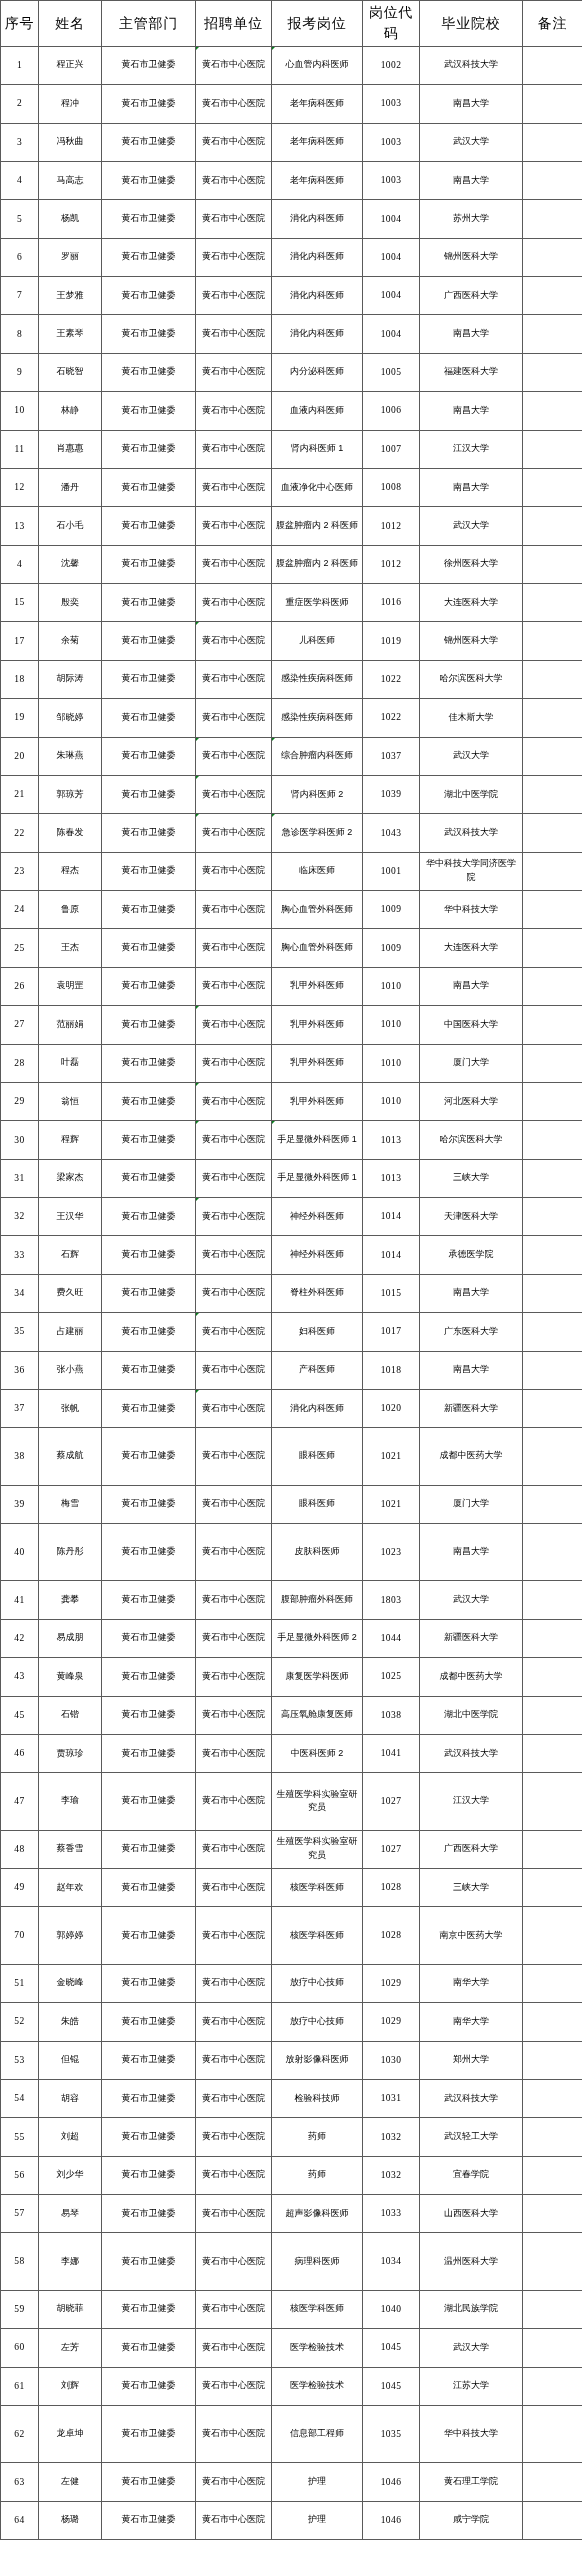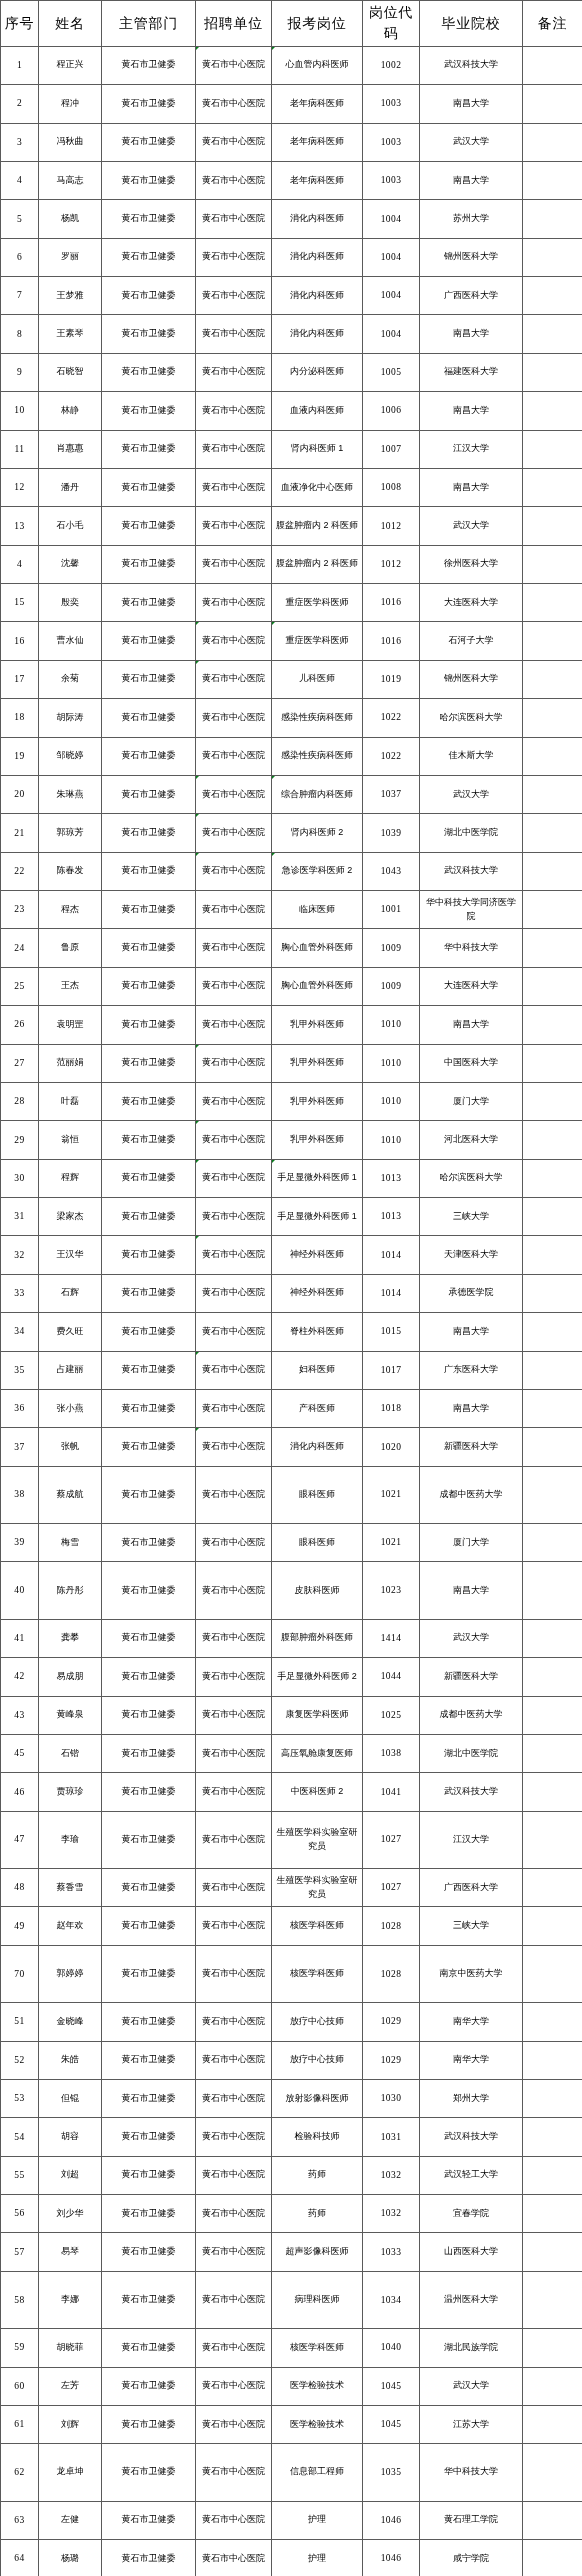--- a/index.html
+++ b/index.html
@@ -199,30 +199,20 @@
           <td class="num">15</td>
           <td>殷奕</td>
           <td>黄石市卫健委</td>
           <td>黄石市中心医院</td>
           <td>重症医学科医师</td>
           <td class="num">1016</td>
           <td>大连医科大学</td>
           <td></td>
         </tr>
         <tr>
-          <td class="num">16</td>
-          <td>曹水仙</td>
-          <td>黄石市卫健委</td>
-          <td><span class="corner"></span>黄石市中心医院</td>
-          <td><span class="corner"></span>重症医学科医师</td>
-          <td class="num">1016</td>
-          <td>石河子大学</td>
-          <td></td>
-        </tr>
-        <tr>
           <td class="num">17</td>
           <td>余菊</td>
           <td>黄石市卫健委</td>
           <td><span class="corner"></span>黄石市中心医院</td>
           <td>儿科医师</td>
           <td class="num">1019</td>
           <td>锦州医科大学</td>
           <td></td>
         </tr>
         <tr>
@@ -454,21 +444,21 @@
           <td class="num">1023</td>
           <td>南昌大学</td>
           <td></td>
         </tr>
         <tr>
           <td class="num">41</td>
           <td>龚攀</td>
           <td>黄石市卫健委</td>
           <td>黄石市中心医院</td>
           <td>腹部肿瘤外科医师</td>
-          <td class="num">1414</td>
+          <td class="num">1803</td>
           <td>武汉大学</td>
           <td></td>
         </tr>
         <tr>
           <td class="num">42</td>
           <td>易成朋</td>
           <td>黄石市卫健委</td>
           <td>黄石市中心医院</td>
           <td>手足显微外科医师 2</td>
           <td class="num">1044</td>

